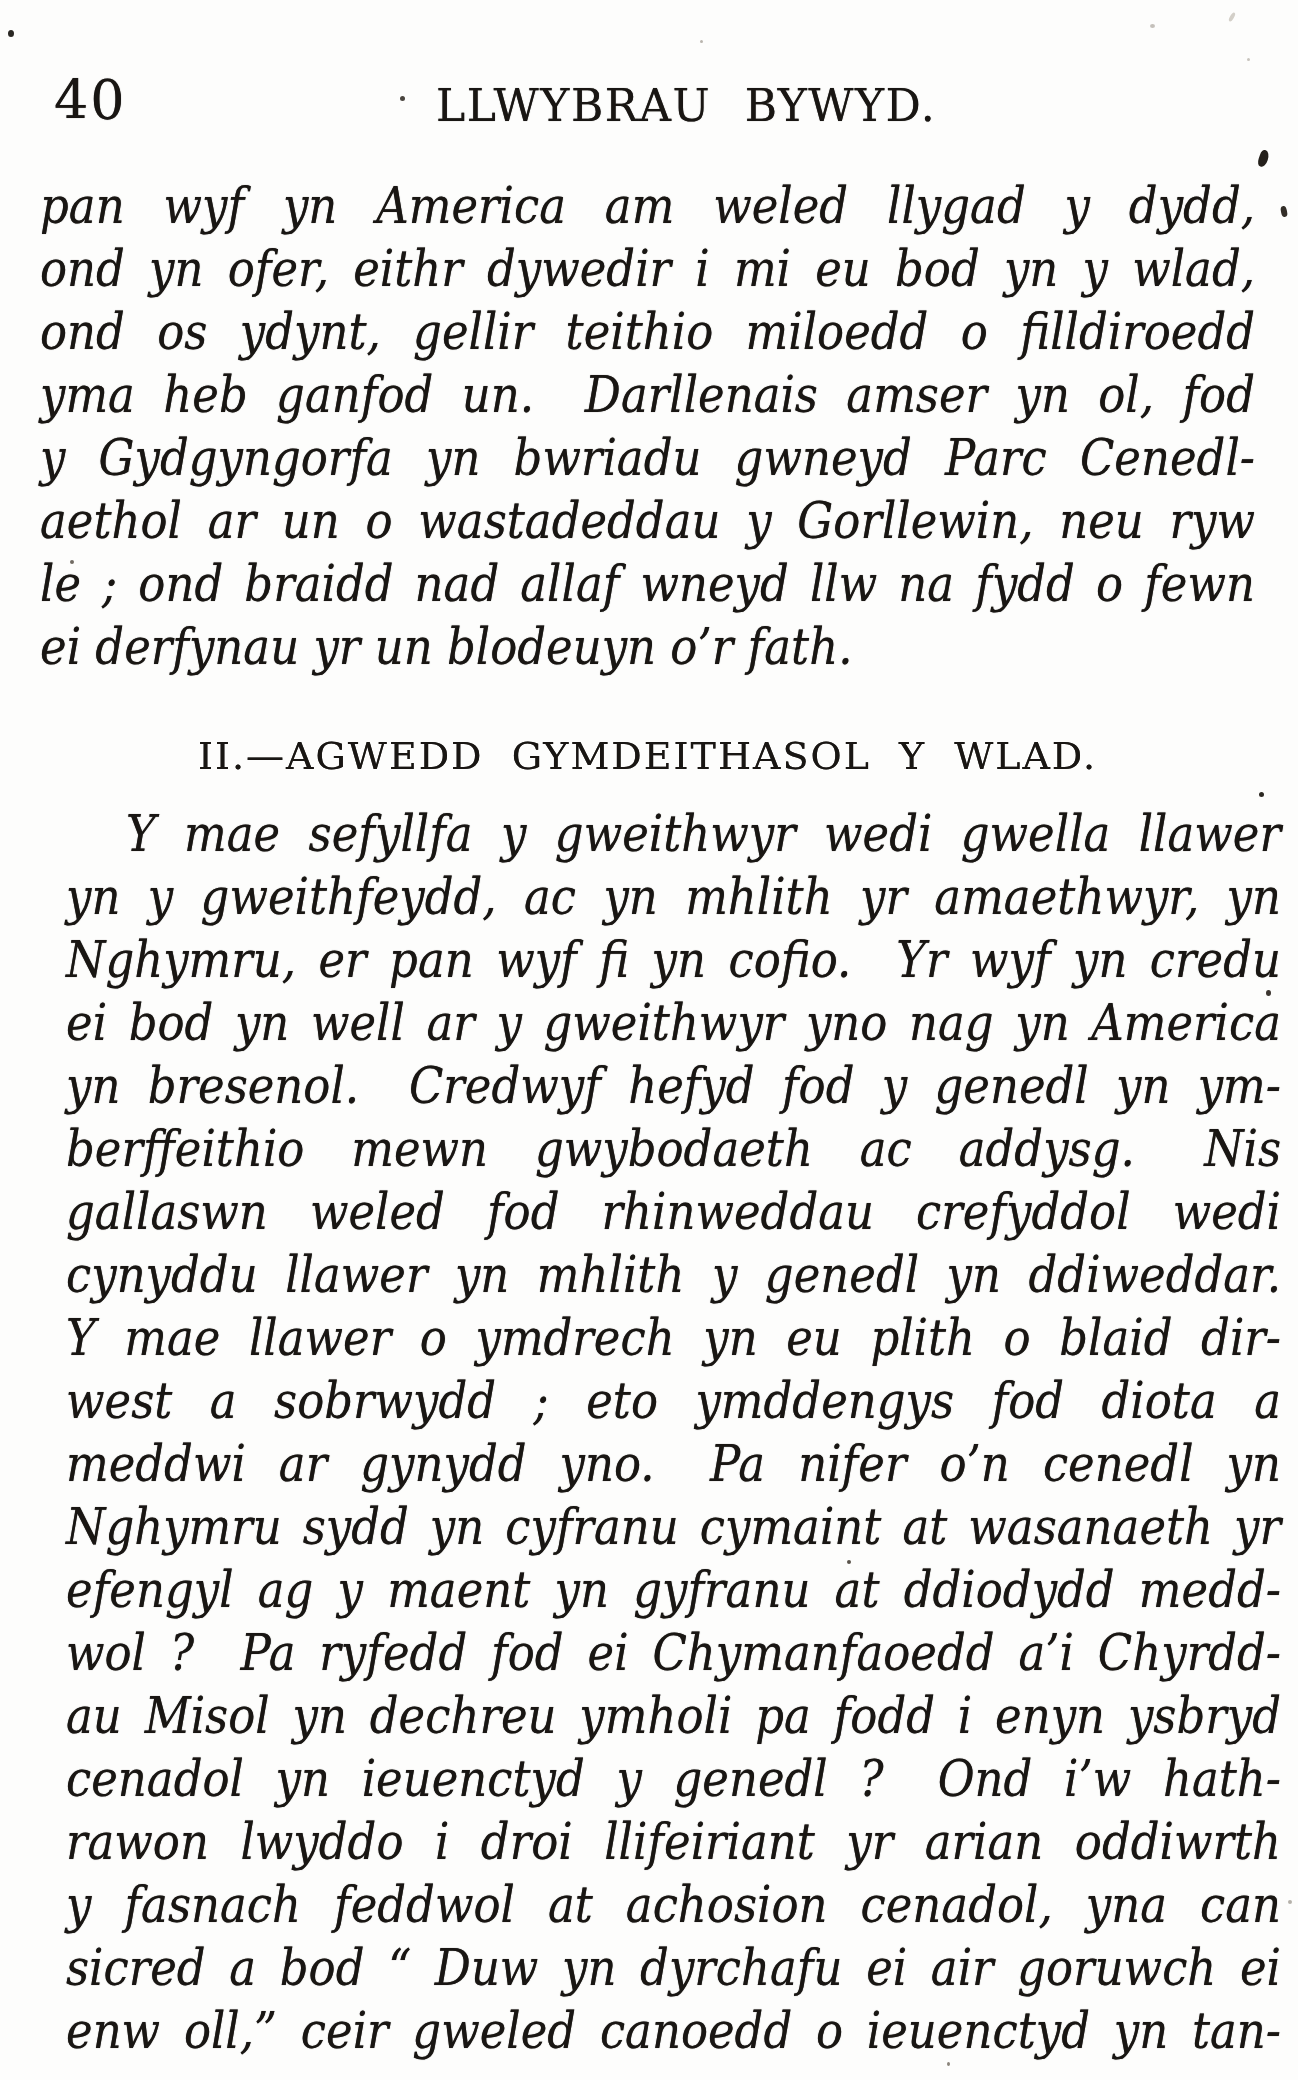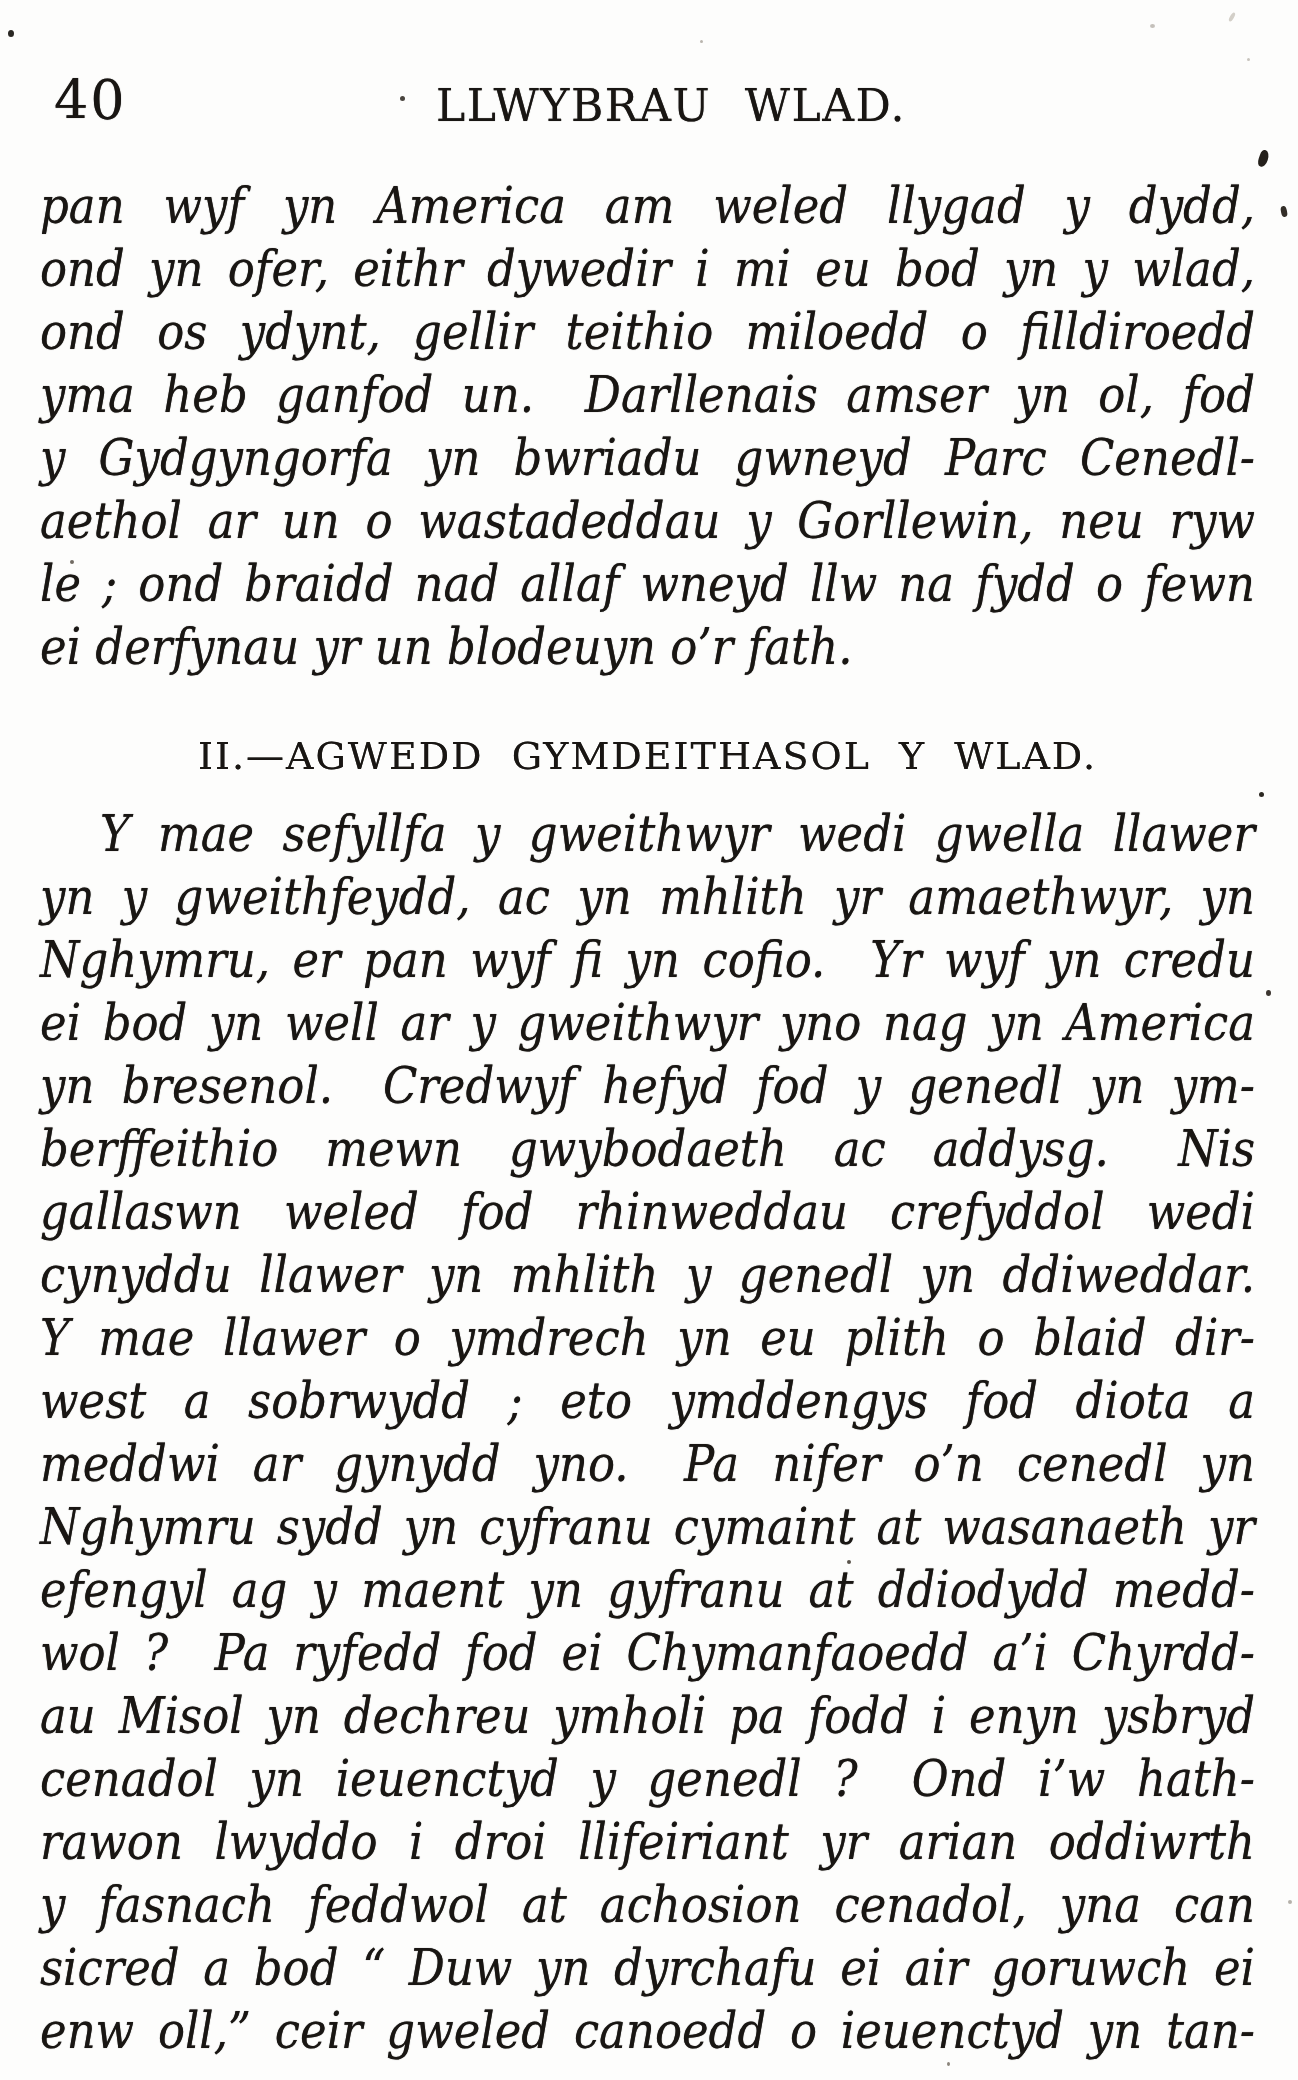--- a/index.html
+++ b/index.html
@@ -26,21 +26,21 @@
     position:absolute;left:436px;top:84px;
     font-size:44px;line-height:44px;
     letter-spacing:1.5px;word-spacing:18px;
     text-shadow:0 0 0.7px rgba(20,18,14,.85);
   }
   
   .para{
     position:absolute;left:40px;width:1215px;font-style:italic;
   }
   #para1{top:170px;}
-  #para2{top:798px;}
+  #para2{top:798px;margin-left:26px;}
   .line{
     height:63px;line-height:63px;
     font-size:45px;
     text-align:justify;
     text-align-last:justify;
     transform:scaleY(1.13);
     transform-origin:50% 0;
     text-shadow:0 0 0.7px rgba(20,18,14,.85);
   }
   .line.noju{text-align-last:left;}
@@ -55,21 +55,21 @@
   }
   
   .speck{position:absolute;border-radius:50%;}
 </style>
 </head>
 <body>
 
 <div class="page">
 
   <div class="page-number">40</div>
-  <div class="running-title">LLWYBRAU WLAD.</div>
+  <div class="running-title">LLWYBRAU BYWYD.</div>
 
   <div class="para" id="para1">
     <div class="line">pan wyf yn America am weled llygad y dydd,</div>
     <div class="line">ond yn ofer, eithr dywedir i mi eu bod yn y wlad,</div>
     <div class="line">ond os ydynt, gellir teithio miloedd o filldiroedd</div>
     <div class="line">yma heb ganfod un.  Darllenais amser yn ol, fod</div>
     <div class="line">y Gydgyngorfa yn bwriadu gwneyd Parc Cenedl-</div>
     <div class="line">aethol ar un o wastadeddau y Gorllewin, neu ryw</div>
     <div class="line">le ; ond braidd nad allaf wneyd llw na fydd o fewn</div>
     <div class="line noju">ei derfynau yr un blodeuyn o’r fath.</div>

